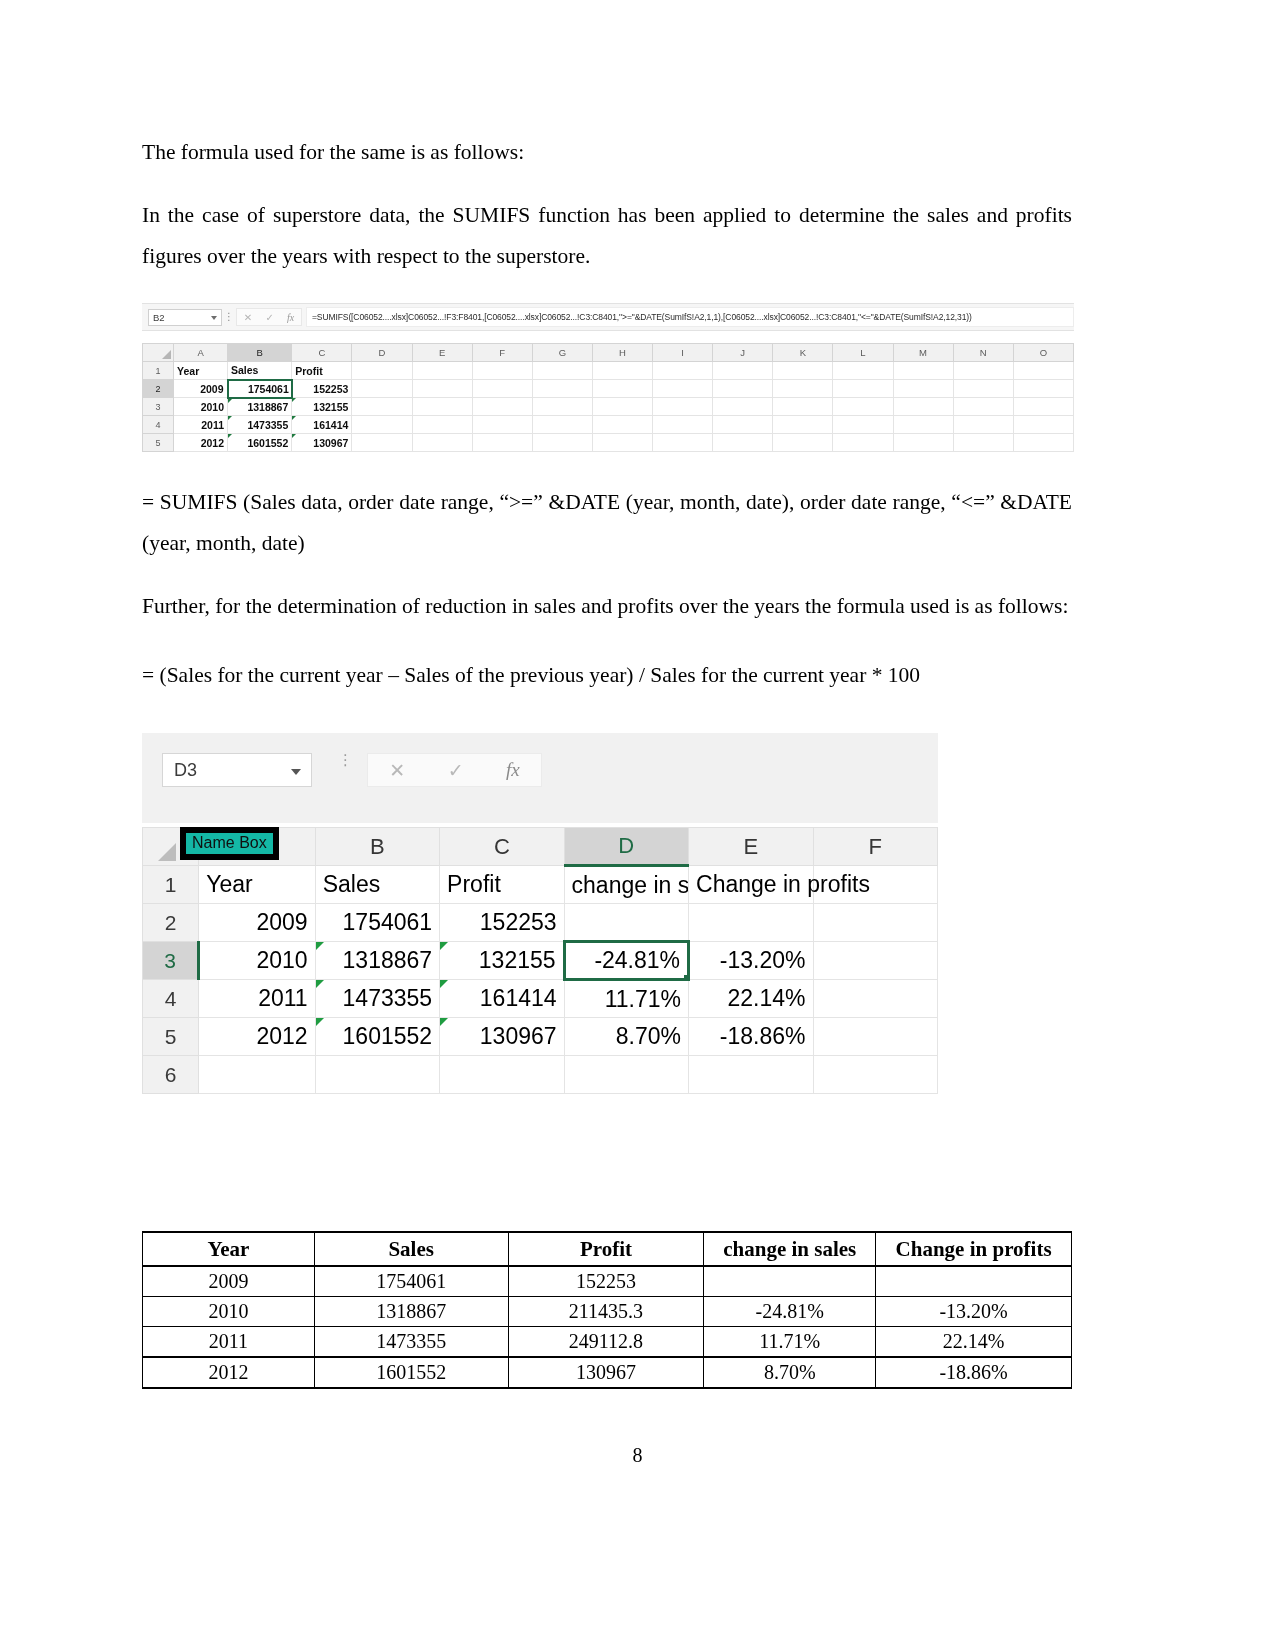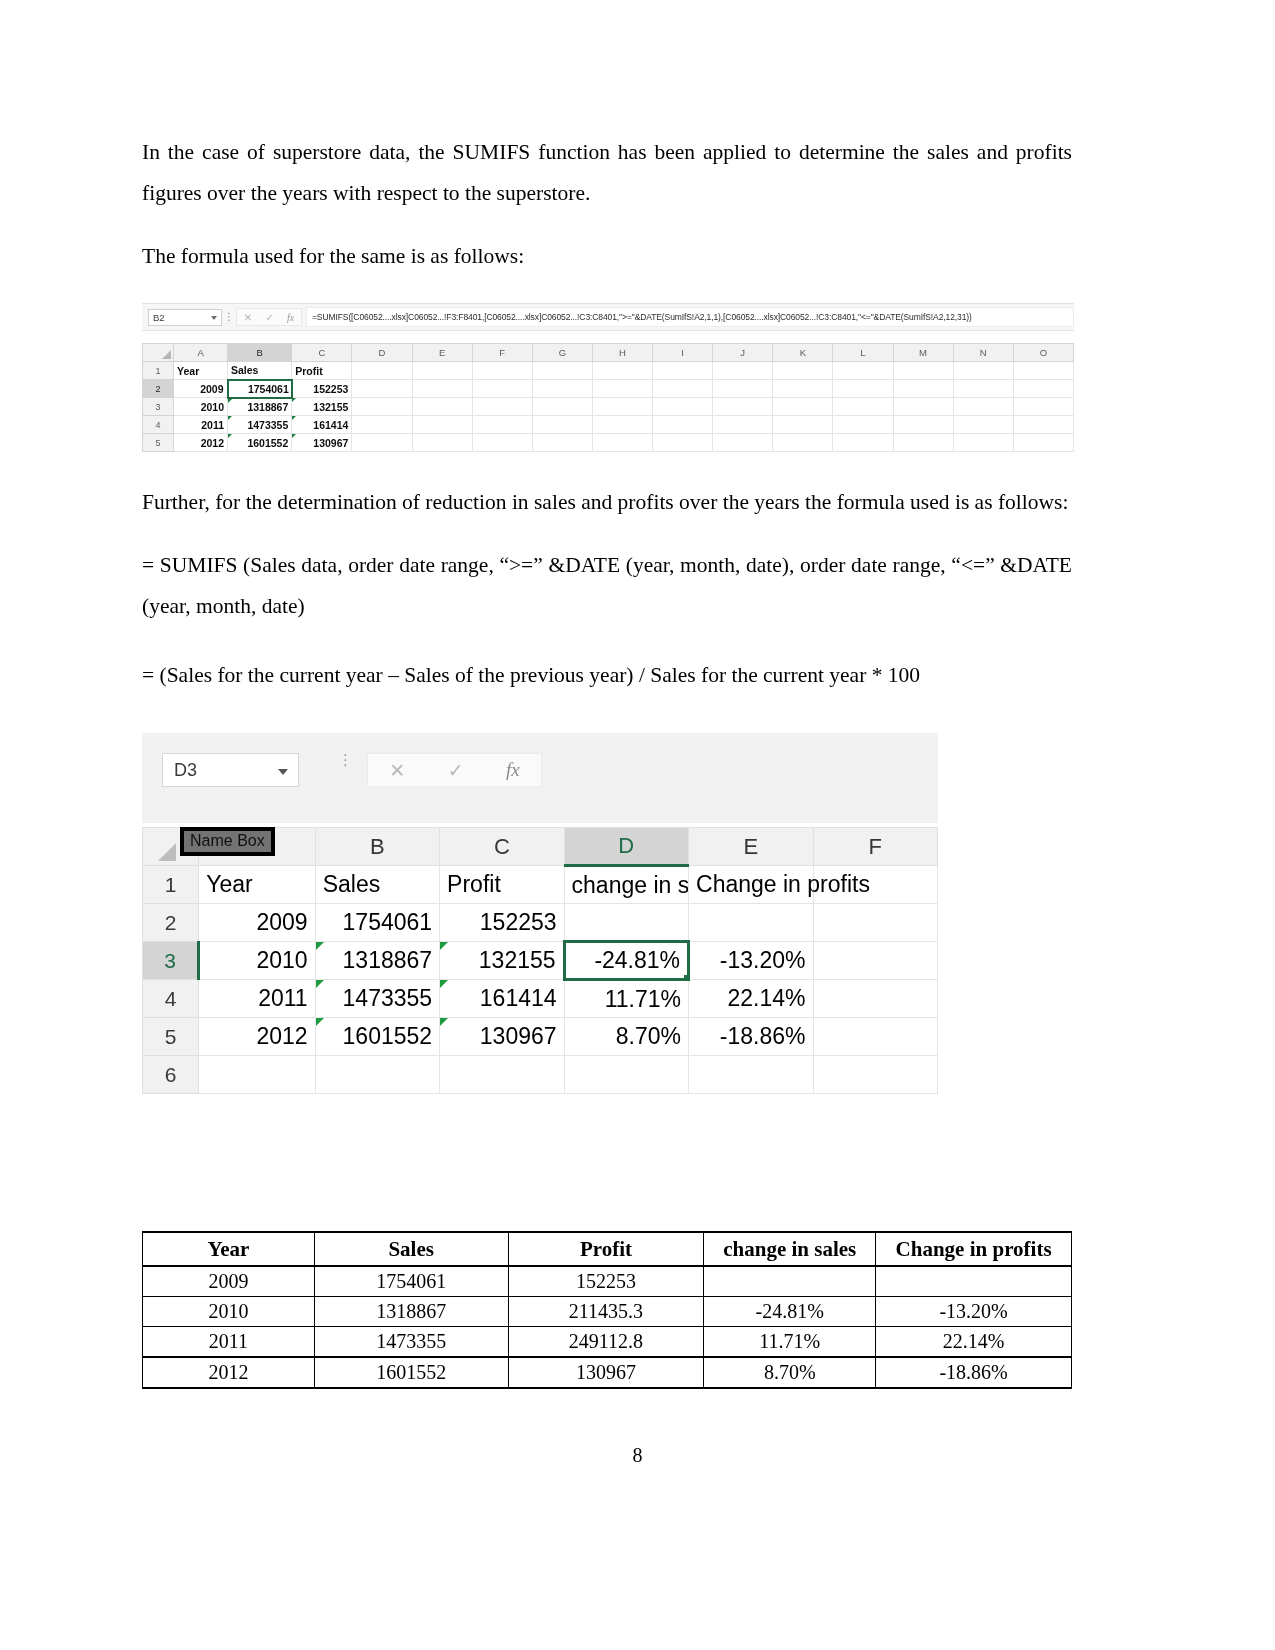--- a/index.html
+++ b/index.html
@@ -187,21 +187,21 @@
   }
   .xl2-topband {
     position: absolute;
     left: 0; top: 0;
     width: 796px; height: 90px;
     background: #f1f1f1;
   }
   .xl2-namebox {
     position: absolute;
     left: 20px; top: 20px;
-    width: 137px; height: 34px;
+    width: 150px; height: 34px;
     background: #ffffff;
     border: 1px solid #d6d6d6;
     box-sizing: border-box;
     font-size: 18px;
     color: #3b3b3b;
     line-height: 32px;
     padding-left: 11px;
   }
   .xl2-namebox .caret2 {
     position: absolute;
@@ -249,22 +249,22 @@
     border: 1px solid #e7e7e7;
     box-sizing: border-box;
     font-size: 19px;
     color: #1a1a1a;
     padding: 6px 0 0 12px;
     white-space: nowrap;
   }
   .xl2-tooltip {
     position: absolute;
     left: 38px; top: 94px;
-    background: #737373;
-    border: 4px solid #000000;
+    background: #14b8a6;
+    border: 6px solid #000000;
     font-size: 16px;
     color: #101010;
     padding: 1px 6px 2px 6px;
     z-index: 8;
     font-family: "Liberation Sans", "DejaVu Sans", sans-serif;
   }
   .xl2-grid {
     position: absolute;
     left: 0; top: 94px;
     width: 796px;
@@ -378,22 +378,22 @@
     font-family: "Liberation Serif", "DejaVu Serif", serif;
     color: #000;
   }
 </style>
 </head>
 <body>
 
 <div class="page">
 
   <div class="content">
+    <p class="para">The formula used for the same is as follows:</p>
     <p class="para">In the case of superstore data, the SUMIFS function has been applied to determine the sales and profits figures over the years with respect to the superstore.</p>
-    <p class="para">The formula used for the same is as follows:</p>
   </div>
 
   <div class="xl1">
     <div class="xl1-bar">
       <div class="xl1-namebox">
         <span>B2</span>
         <span class="caret"></span>
       </div>
       <div class="xl1-dots">⋮</div>
       <div class="xl1-icons">
@@ -534,22 +534,22 @@
               <td></td>
           <td></td>
               <td></td>
         </tr>
       </tbody>
         </table>
     </div>
   </div>
 
   <div style="position:absolute; left:142px; top:482px; width:930px;">
+    <p class="para">= SUMIFS (Sales data, order date range, “&gt;=” &amp;DATE (year, month, date), order date range, “&lt;=” &amp;DATE (year, month, date)</p>
     <p class="para">Further, for the determination of reduction in sales and profits over the years the formula used is as follows:</p>
-    <p class="para">= SUMIFS (Sales data, order date range, “&gt;=” &amp;DATE (year, month, date), order date range, “&lt;=” &amp;DATE (year, month, date)</p>
     <p class="para last">= (Sales for the current year – Sales of the previous year) / Sales for the current year * 100</p>
   </div>
 
   <div class="xl2">
     <div class="xl2-topband"></div>
 
     <div class="xl2-namebox">
       <span>D3</span>
       <span class="caret2"></span>
     </div>

